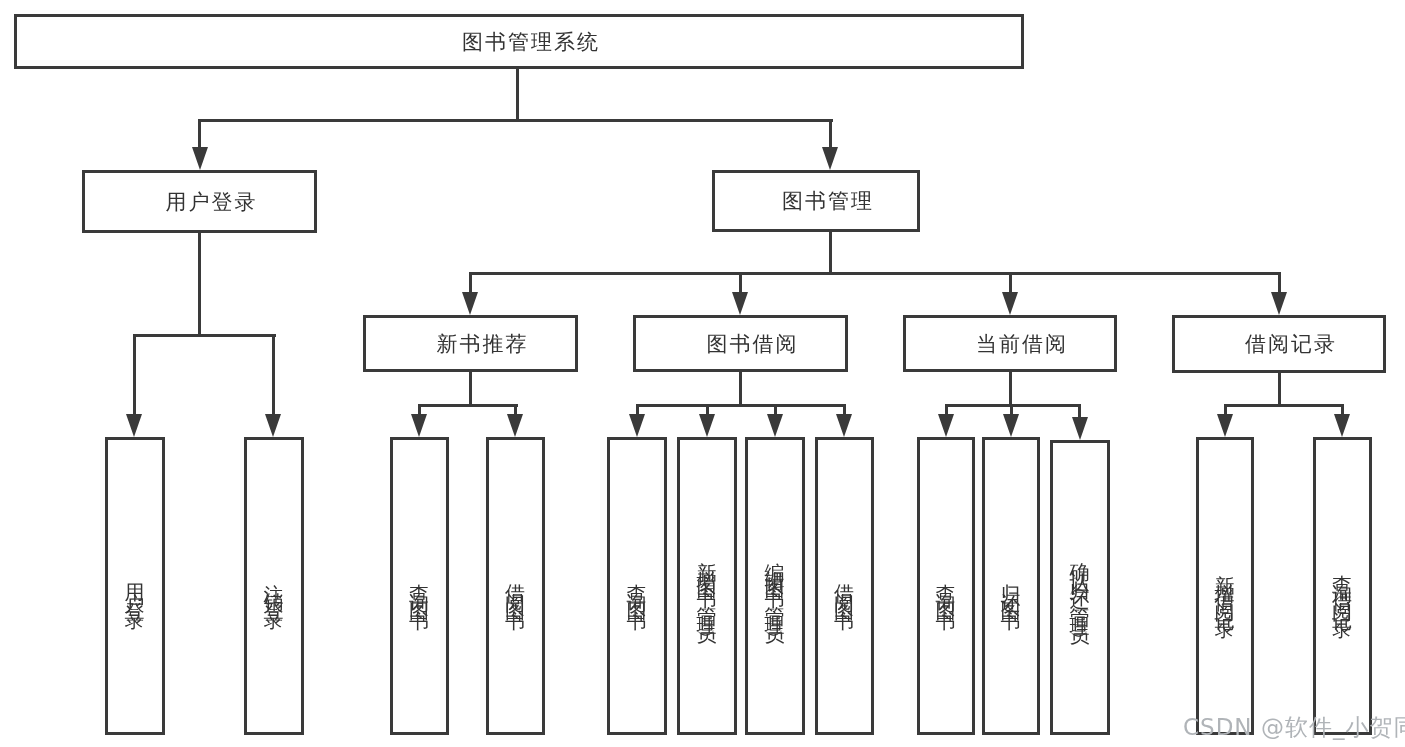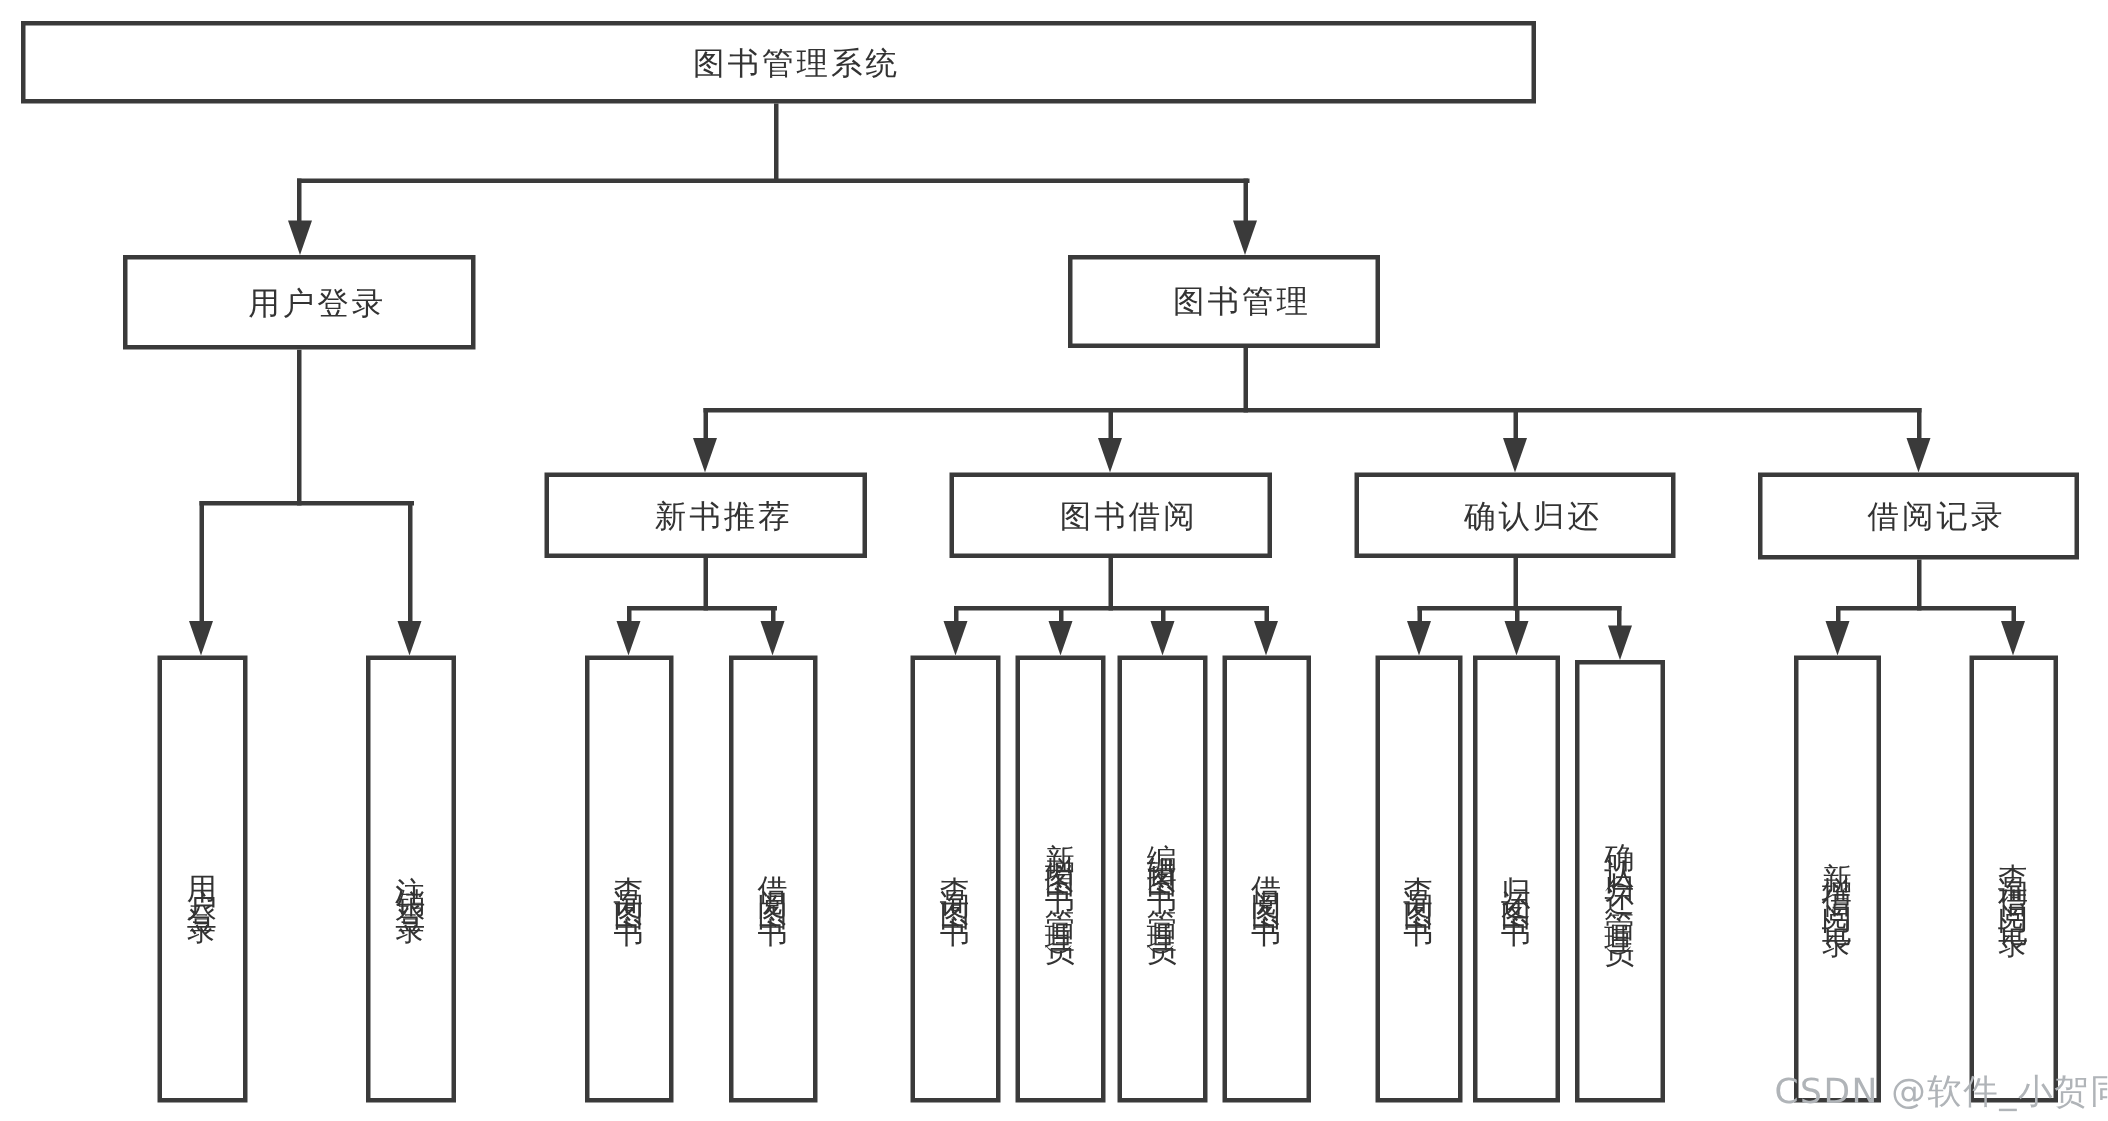--- a/index.html
+++ b/index.html
@@ -105,21 +105,21 @@
     <span>图书管理</span>
   </div>
 
   <div class="box hbox" style="left:363px;top:315px;width:215px;height:57px;">
     <span>新书推荐</span>
   </div>
   <div class="box hbox" style="left:633px;top:315px;width:215px;height:57px;">
     <span>图书借阅</span>
   </div>
   <div class="box hbox" style="left:903px;top:315px;width:214px;height:57px;">
-    <span>确认归还</span>
+    <span>当前借阅</span>
   </div>
   <div class="box hbox" style="left:1172px;top:315px;width:214px;height:58px;justify-content:center;">
     <span>借阅记录</span>
   </div>
 
   <div class="box vbox" style="left:105px;top:437px;width:60px;height:298px;">
     <span class="vtext">用户登录</span>
   </div>
   <div class="box vbox" style="left:244px;top:437px;width:60px;height:298px;">
     <span class="vtext">注销登录</span>

